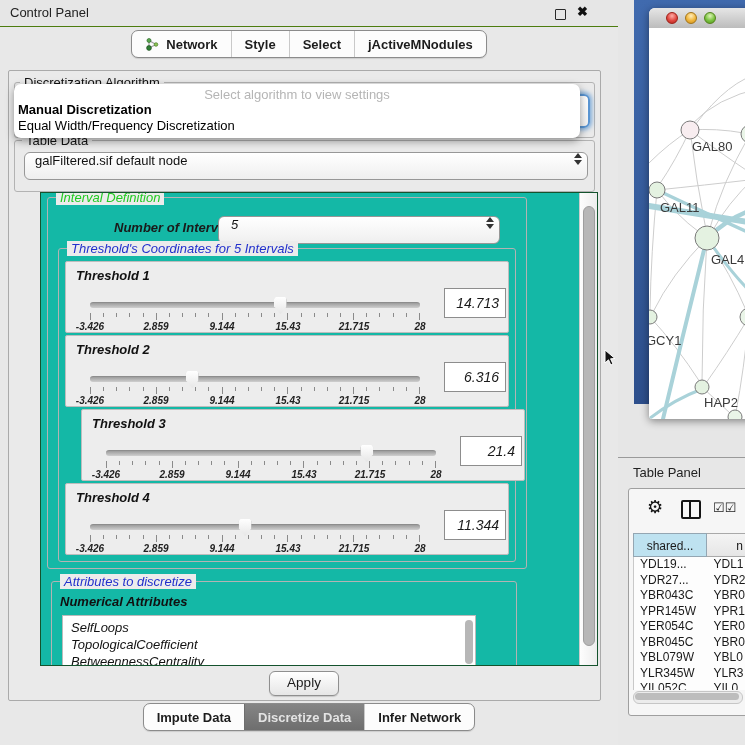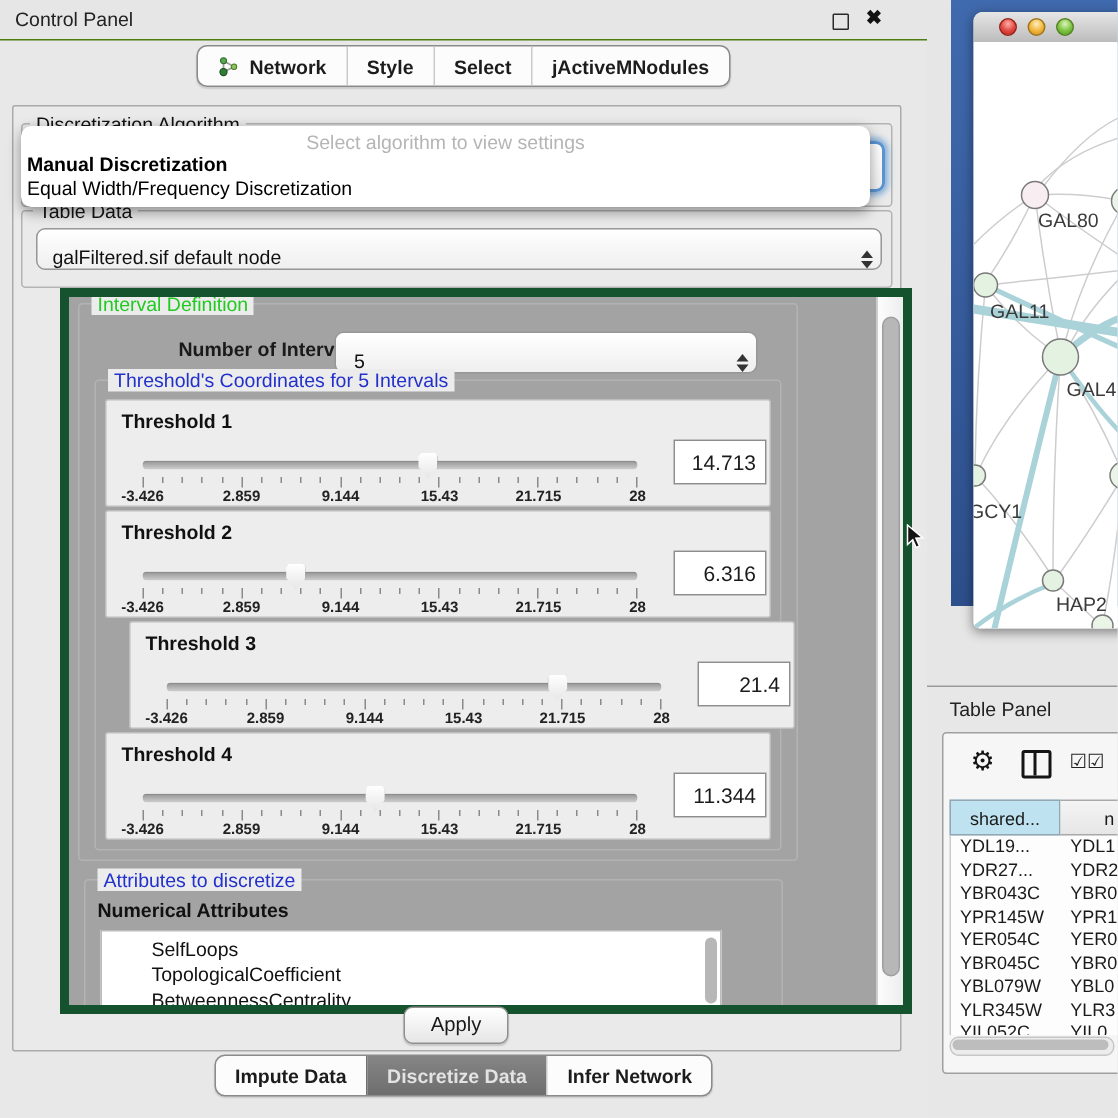--- a/index.html
+++ b/index.html
@@ -39,31 +39,31 @@
   #algo-popup{left:14px;top:84px;width:566px;height:54px;background:#ffffff;border-radius:7px;
      box-shadow:0 3px 9px rgba(0,0,0,.4);z-index:10;overflow:hidden;}
   #popup-hint{display:block;text-align:center;margin-top:3px;font-size:13px;color:#b5b5b5;line-height:15px;}
   .popt{font-size:13px;line-height:16px;padding-left:4px;color:#000;}
   .popt.b{font-weight:bold;}
 
   
   #tabledata-group{left:14px;top:140px;width:579px;height:50px;}
   #tabledata-title{left:22px;top:133px;color:#141414;}
   .combo{position:absolute;border:1px solid #979797;border-radius:6px;background:linear-gradient(#ffffff,#efefef);
-         font-size:13px;color:#111;display:flex;align-items:flex-end;box-shadow:inset 0 1px 0 #fff;}
+         font-size:13px;color:#111;display:flex;align-items:flex-start;box-shadow:inset 0 1px 0 #fff;}
   .combo .val{padding-left:10px;flex:1;white-space:nowrap;overflow:hidden;}
   .spin{width:18px;display:flex;flex-direction:column;align-items:center;justify-content:center;gap:2px;}
   .spin i{display:block;width:0;height:0;border-left:4px solid transparent;border-right:4px solid transparent;}
   .spin .up{border-bottom:5px solid #333;}
   .spin .dn{border-top:5px solid #333;}
   #tabledata-combo{left:24px;top:152px;width:562px;height:26px;}
 
   
-  #scrollpane{left:40px;top:192px;width:556px;height:472px;background:#a3a3a3;border:6px solid #14532d;
-              overflow:hidden;}
+  #scrollpane{left:40px;top:192px;width:556px;height:472px;background:#14b8a6;border:1px solid #14532d;
+              overflow:hidden;font-style:italic;}
   #vscroll{position:absolute;right:0;top:0;width:17px;height:100%;background:linear-gradient(90deg,#fdfdfd,#ededed);
            border-left:1px solid #cccccc;}
   #vscroll .thumb{position:absolute;left:3px;top:13px;width:10px;height:438px;background:#b7b7b7;
            border:1px solid #9e9e9e;border-radius:6px;}
 
   #interval-group{left:6px;top:4px;width:478px;height:370px;border:1px solid #b3b3b3;border-radius:3px;position:absolute;}
   #interval-title{left:8px;top:-8px;color:#21cb21;background:#ececec;}
   #noi-label{left:38px;top:22px;font-size:13px;font-weight:bold;padding-left:28px;}
   #noi-combo{left:170px;top:18px;width:280px;height:26px;}
 
@@ -84,21 +84,21 @@
   .ticklabels{position:relative;height:12px;margin-top:1px;}
   .tl{position:absolute;transform:translateX(-50%);font-size:10px;font-weight:bold;color:#222;white-space:nowrap;}
   .valuebox{position:absolute;left:378px;top:26px;width:54px;height:28px;background:#ffffff;border:1px solid #8d8d8d;
       font-size:14px;text-align:right;line-height:28px;padding-right:6px;box-sizing:content-box;}
 
   #attr-group{position:absolute;left:10px;top:388px;width:464px;height:120px;border:1px solid #b3b3b3;border-radius:3px;}
   #attr-title{left:8px;top:-8px;color:#2230cc;background:#ececec;}
   #attr-subtitle{position:absolute;left:8px;top:12px;font-size:13px;font-weight:bold;color:#111;}
   #attr-list{position:absolute;left:10px;top:33px;width:414px;height:80px;background:#ffffff;border:1px solid #bbbbbb;
       overflow:hidden;padding-top:3px;box-sizing:border-box;}
-  .attr-item{font-size:13px;line-height:17px;padding-left:8px;color:#111;margin-left:25px;}
+  .attr-item{font-size:13px;line-height:17px;padding-left:8px;color:#111;}
   #attr-vthumb{position:absolute;left:402px;top:4px;width:8px;height:44px;background:#b7b7b7;border-radius:5px;}
 
   #apply-btn{left:269px;top:671px;width:68px;height:23px;border:1px solid #8f8f8f;border-radius:6px;
       background:linear-gradient(#ffffff,#e6e6e6);font-size:13.5px;text-align:center;line-height:22px;
       box-shadow:0 1px 1px rgba(0,0,0,.15);}
 
   #bottom-tabbar{left:0;top:703px;width:618px;display:flex;justify-content:center;}
 
   
   #right-region{left:618px;top:0;width:127px;height:745px;background:#e6e6e6;}

